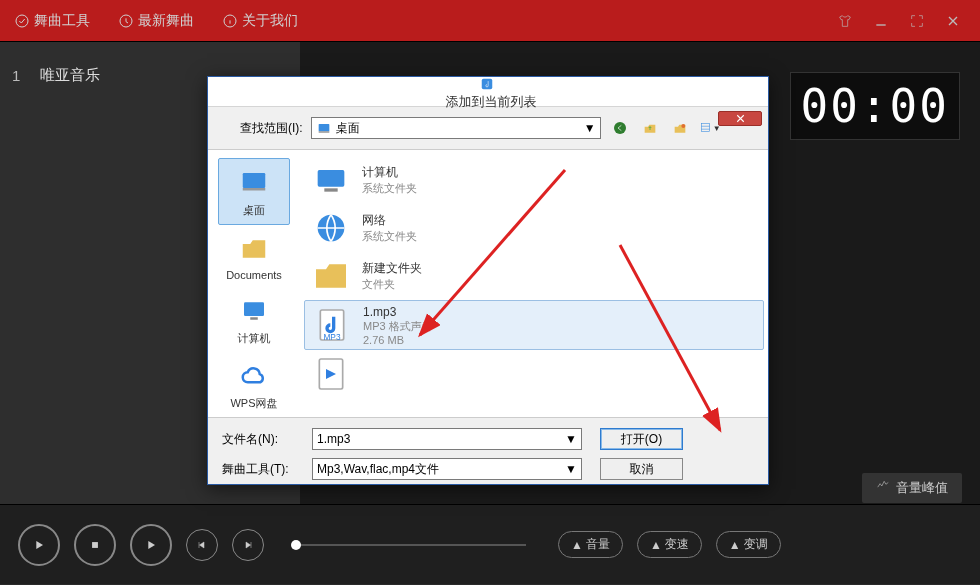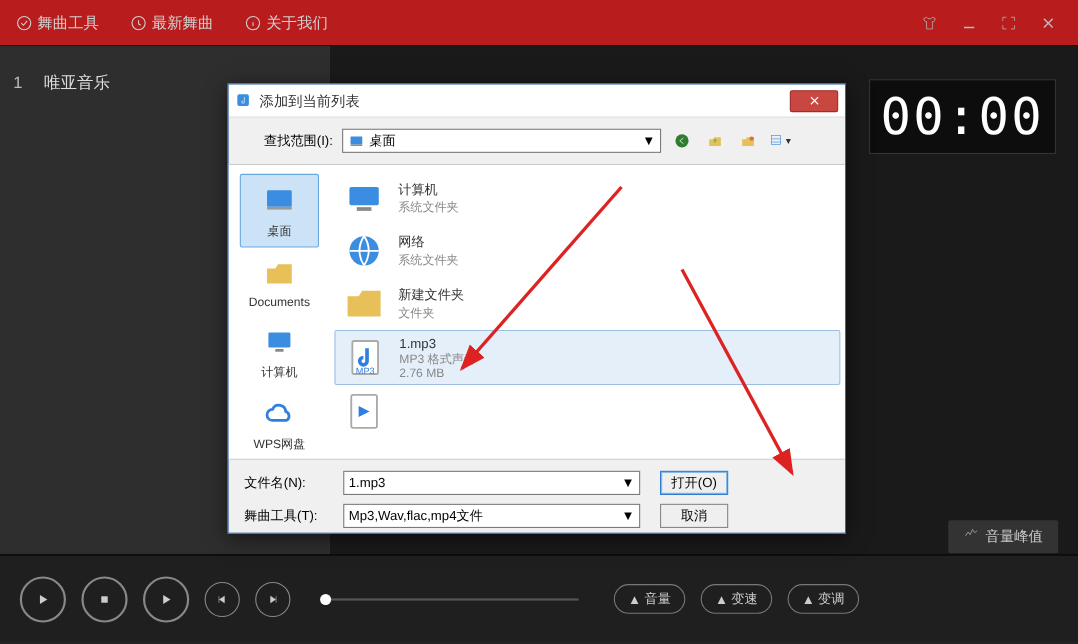--- a/index.html
+++ b/index.html
@@ -28,21 +28,21 @@
   .circlebtn { width: 42px; height: 42px; border: 2px solid #888; border-radius: 50%; display: flex; align-items: center; justify-content: center; cursor: pointer; }
   .circlebtn.sm { width: 32px; height: 32px; border-width: 1.5px; }
   .circlebtn svg { fill: #ccc; }
   .slider { flex: 0 0 230px; height: 2px; background: #555; margin: 0 18px; position: relative; }
   .slider .knob { position: absolute; left: 0; top: 50%; width: 10px; height: 10px; background: #fff; border-radius: 50%; transform: translate(-50%,-50%); }
   .pillbtn { border: 1px solid #777; border-radius: 14px; color: #ccc; font-size: 12px; padding: 4px 12px; display:flex;align-items:center;gap:3px;cursor:pointer; }
   
   
   .dialog { position: absolute; left: 207px; top: 76px; width: 562px; height: 409px;
             background: #fff; border: 1px solid #2a5aa3; box-shadow: 0 4px 18px rgba(0,0,0,.55); z-index: 20; }
-  .titlebar { height: 30px; background: #fff; border-bottom: 1px solid #d5d5d5; display: flex; align-items: center; padding-left: 6px; font-size: 13px; color: #333; }
+  .titlebar { height: 30px; background: #fff; border-bottom: 1px solid #d5d5d5; display: flex; align-items: center; padding-left: 6px; font-size: 13px; color: #333; flex-direction: column; }
   .titlebar .icon { width: 16px; height: 16px; margin-right: 6px; }
   .closebtn { margin-left: auto; width: 44px; height: 20px; background: #c84741; border: 1px solid #9a2e28; border-radius: 2px; display: flex; align-items: center; justify-content: center; margin-right: 6px; cursor:pointer;}
   .closebtn svg { stroke:#fff; }
   
   .dlgbody { display: flex; flex-direction: column; height: calc(100% - 30px); background:#f0f0f0; }
   .lookrow { display: flex; align-items: center; padding: 10px 32px; font-size: 12px; gap:8px;}
   .lookrow .combo { flex: 1; max-width: 290px; height: 22px; border: 1px solid #7a7a7a; background:#fff; display:flex;align-items:center;padding:0 4px;font-size:12px;gap:4px;}
   .lookrow .combo svg{width:16px;height:16px;}
   .lookrow .combo .chev { margin-left:auto; }
   .toolbtn { width:22px;height:22px;display:flex;align-items:center;justify-content:center;cursor:pointer;}
@@ -58,21 +58,21 @@
   .fileitem .thumb { width:42px;height:42px;display:flex;align-items:center;justify-content:center; margin-right:10px;}
   .fileitem .meta { display:flex; flex-direction:column; font-size:12px; color:#333; }
   .fileitem .meta .sub { color:#888; font-size:11px; }
   .fileitem.sel { background:#e4effa; border:1px solid #9bbfe3; border-radius:2px;}
   
   .dlgfields { padding:10px 14px; font-size:12px; }
   .fldrow { display:flex; align-items:center; margin-bottom:8px; }
   .fldrow label { width:90px; }
   .fldrow .txtcombo { flex: 0 0 270px; height:22px; border:1px solid #7a7a7a; background:#fff; padding:0 4px; display:flex;align-items:center; font-size:12px;}
   .fldrow .txtcombo .chev { margin-left:auto; }
-  .dlgbtn { width:62px; height:22px; margin-left:18px; border:1px solid #888; background:#efefef; font-size:12px; cursor:pointer; }
+  .dlgbtn { width:83px; height:22px; margin-left:18px; border:1px solid #888; background:#efefef; font-size:12px; cursor:pointer; }
   .dlgbtn.primary { border:1px solid #2e7bcf; box-shadow:0 0 0 1px #88b9e8 inset; }
 
   
   .arrow { position:absolute; z-index:30; pointer-events:none; }
 </style>
 </head>
 <body>
 
 <div class="menubar">
   <div class="menuitem">

